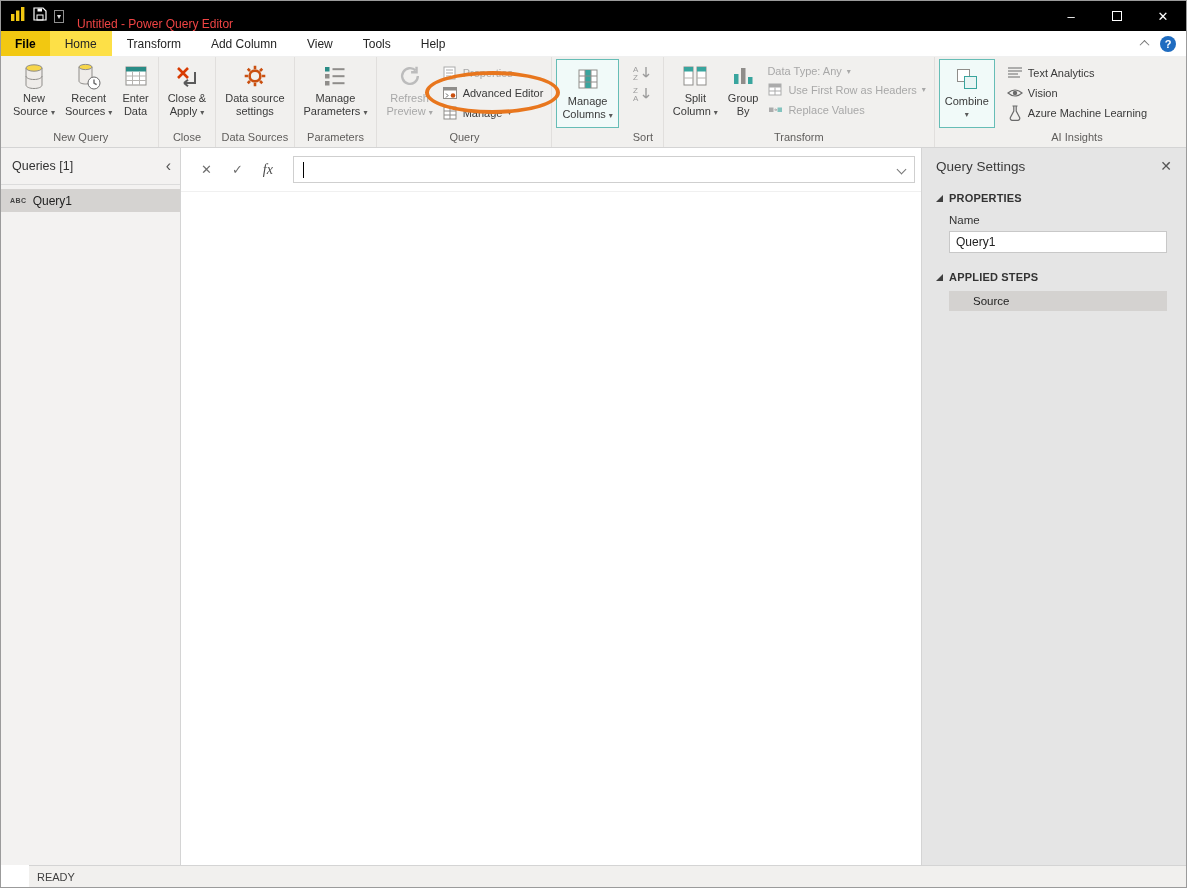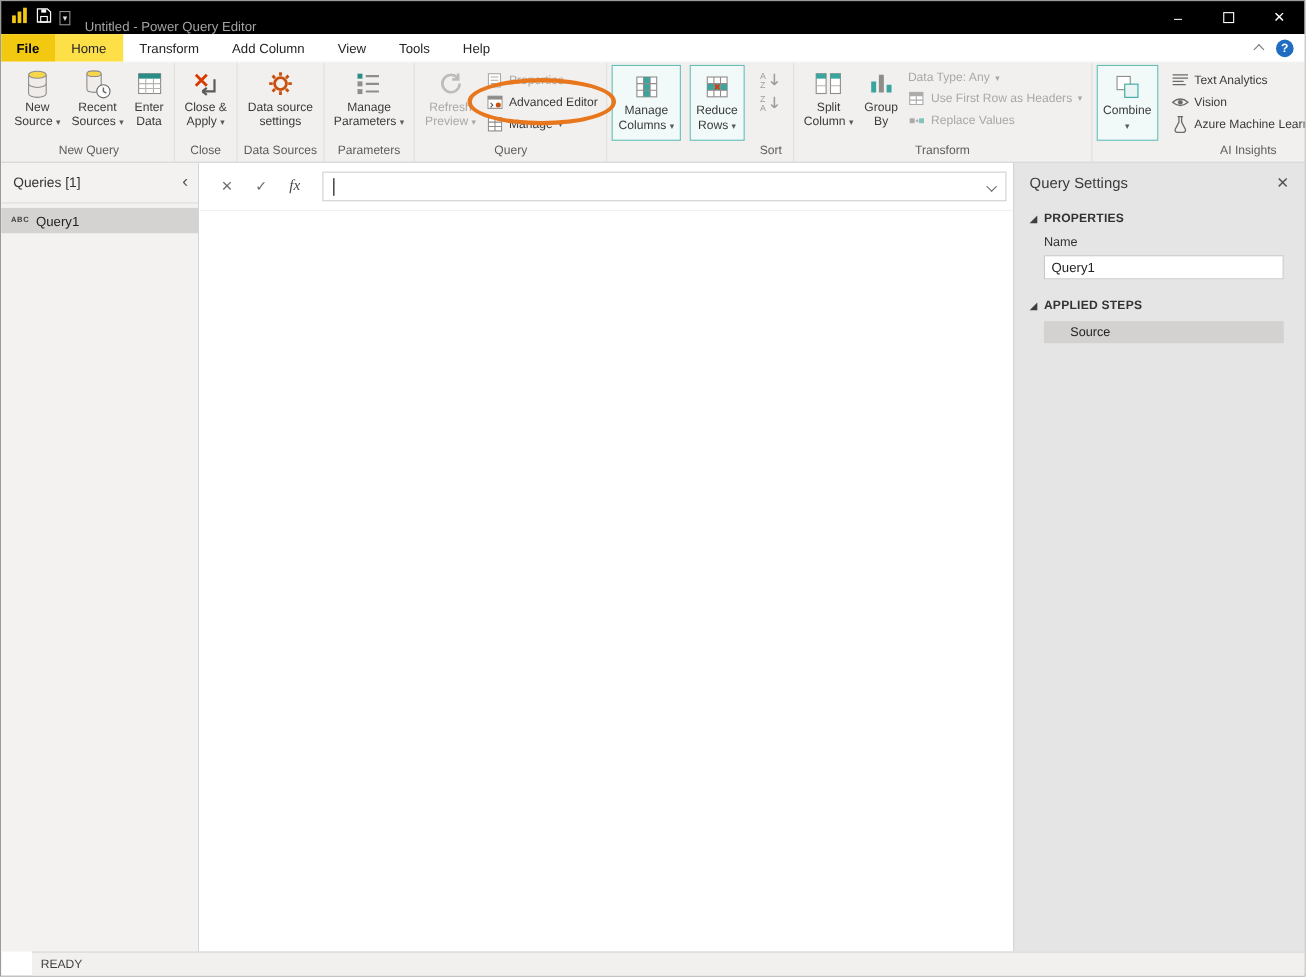--- a/index.html
+++ b/index.html
@@ -4,21 +4,21 @@
 <style>
   * { margin:0; padding:0; box-sizing:border-box; }
   html,body { background:#ffffff; }
   body { font-family:"Liberation Sans","DejaVu Sans",sans-serif; }
   .window { width:1187px; height:888px; display:flex; flex-direction:column; border:1px solid #9b9b9b; background:#fff; overflow:hidden; }
 
   
   .titlebar { flex:0 0 30px; background:#000; color:#fff; display:flex; align-items:center; }
   .tb-left { display:flex; align-items:center; gap:7px; padding-left:9px; }
   .qat-drop { font-size:8px; line-height:11px; border:1px solid #8f8f8f; padding:0 2px; color:#e0e0e0; }
-  .tb-title { font-size:12px; margin-left:13px; color:#a3a3a3;margin-top:16px; }
+  .tb-title { font-size:12px; margin-left:13px; color:#ef4444;margin-top:16px; }
   .wincontrols { margin-left:auto; display:flex; height:100%; }
   .winbtn { width:46px; display:flex; align-items:center; justify-content:center; font-size:13px; color:#fff; cursor:default; }
   .maxbox { width:10px; height:10px; border:1px solid #fff; display:inline-block; }
 
   
   .menubar { flex:0 0 26px; display:flex; align-items:stretch; background:#fff; font-size:12px; color:#252525; border-bottom:1px solid #f0f0f0; }
   .file-tab { background:#f2c811; color:#000; padding:0 14px; display:flex; align-items:center; cursor:default;font-weight:bold; }
   .mtab { padding:0 15px; display:flex; align-items:center; cursor:default; }
   .mtab.active { background:#fde047;text-align:center; }
   .menu-right { margin-left:auto; display:flex; align-items:center; gap:12px; padding-right:10px; }
@@ -285,37 +285,20 @@
                 <path d="M9 3 v18 M15 3 v18 M3 9 h18 M3 15 h18" stroke="#8f8d8a" stroke-width="1" fill="none"></path>
               </svg>
           </span>
           <span class="bl">Manage</span>
           <span class="bl"><span>Columns</span> <span class="caret">▾</span></span>
         </div>
       </div>
       <div class="glabel"></div>
     </div>
 
-    <div class="rgroup">
-      <div class="rgc">
-        <div class="bigbtn boxedbtn">
-          <span class="bicon">
-            <svg width="24" height="24" viewBox="0 0 24 24">
-                <rect x="3" y="3" width="18" height="18" fill="#fff" stroke="#8f8d8a"></rect>
-                <rect x="3" y="9" width="18" height="6" fill="#39a59e"></rect>
-                <path d="M3 9 h18 M3 15 h18 M9 3 v18 M15 3 v18" stroke="#8f8d8a" stroke-width="1" fill="none"></path>
-                <path d="M10 10 l4 4 M14 10 l-4 4" stroke="#d83b01" stroke-width="1.6"></path>
-              </svg>
-          </span>
-          <span class="bl">Reduce</span>
-          <span class="bl"><span>Rows</span> <span class="caret">▾</span></span>
-        </div>
-      </div>
-      <div class="glabel"></div>
-    </div>
 
     <div class="rgroup sep">
       <div class="rgc">
         <div class="sortstack">
           <span class="sortbtn">
             <svg width="24" height="15" viewBox="0 0 24 15">
                 <text x="2" y="7" font-size="8" fill="#9c9c9c" font-family="Liberation Sans, sans-serif">A</text>
                 <text x="2" y="15" font-size="8" fill="#9c9c9c" font-family="Liberation Sans, sans-serif">Z</text>
                 <path d="M15 2 v10 m0 0 l-3 -3 m3 3 l3 -3" stroke="#9c9c9c" fill="none" stroke-width="1.4"></path>
               </svg>

